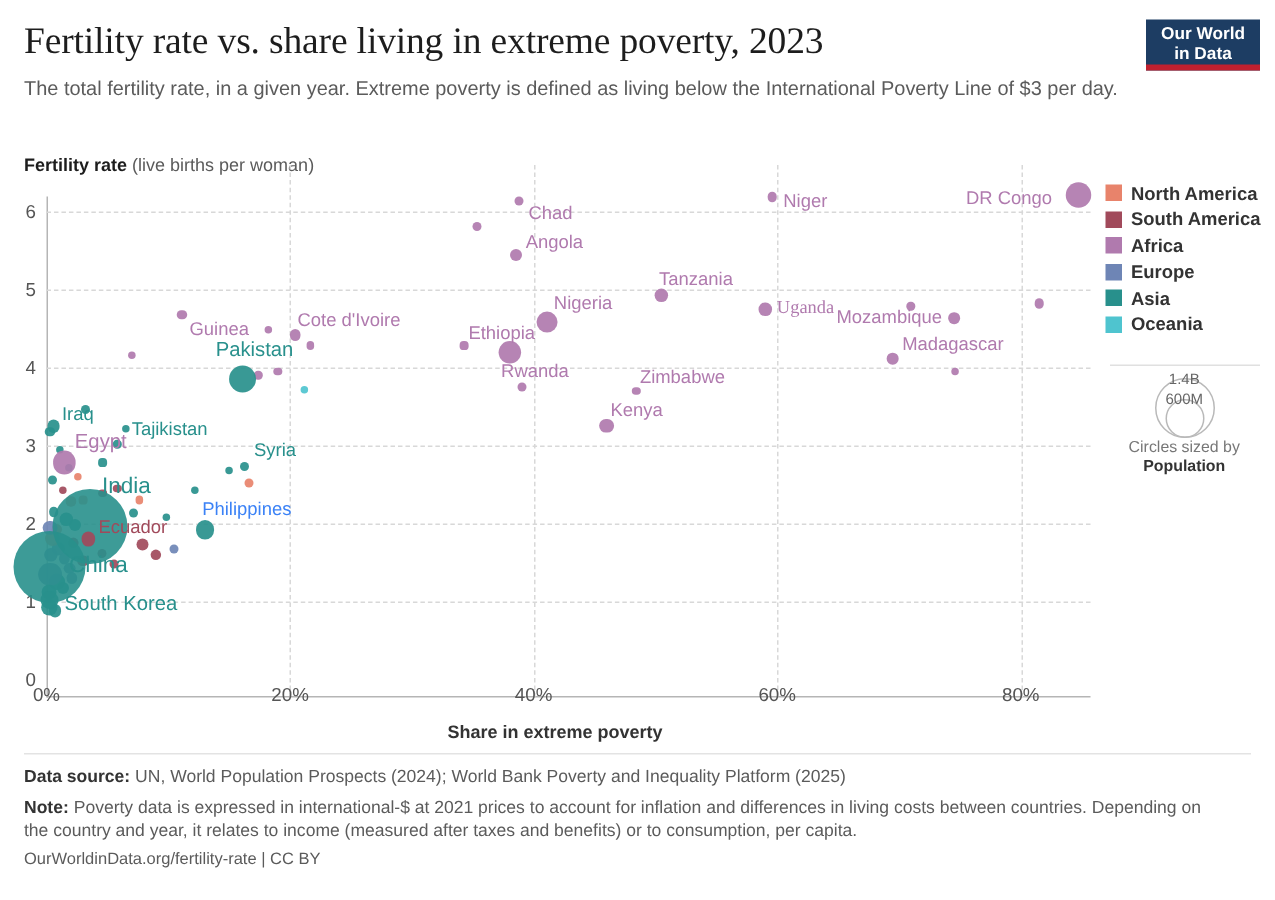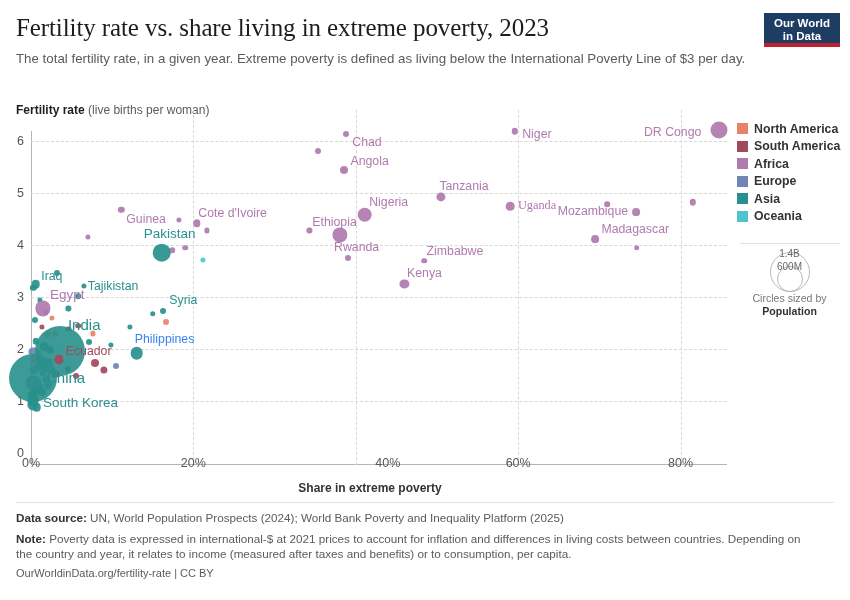--- a/index.html
+++ b/index.html
@@ -136,21 +136,21 @@
         <div class="ytick" style="top: 291px; left: 0px;">1</div>
         <div class="ytick" style="top: 239px; left: 0px;">2</div>
         <div class="ytick" style="top: 187px; left: 0px;">3</div>
         <div class="ytick" style="top: 135px; left: 0px;">4</div>
         <div class="ytick" style="top: 83px; left: 0px;">5</div>
         <div class="ytick" style="top: 31px; left: 0px;">6</div>
       </div>
     <div id="xtick-layer">
         <div class="xtick" style="left: 31px;">0%</div>
         <div class="xtick" style="left: 193.381px;">20%</div>
-        <div class="xtick" style="left: 355.762px; margin-left: 32px;">40%</div>
+        <div class="xtick" style="left: 355.762px;">40%</div>
         <div class="xtick" style="left: 518.143px;">60%</div>
         <div class="xtick" style="left: 680.524px;">80%</div>
       </div>
     <div id="dot-layer">
         <div class="dot" style="left: 317.602px; top: 41.4px; width: 6px; height: 6px; background: rgb(176, 122, 174); opacity: 0.92;"></div>
         <div class="dot" style="left: 607.452px; top: 94.44px; width: 5.6px; height: 5.6px; background: rgb(176, 122, 174); opacity: 0.92;"></div>
         <div class="dot" style="left: 692.702px; top: 92.36px; width: 6.4px; height: 6.4px; background: rgb(176, 122, 174); opacity: 0.92;"></div>
         <div class="dot" style="left: 636.681px; top: 137.6px; width: 5.6px; height: 5.6px; background: rgb(176, 122, 174); opacity: 0.92;"></div>
         <div class="dot" style="left: 309.483px; top: 120.44px; width: 5.2px; height: 5.2px; background: rgb(176, 122, 174); opacity: 0.92;"></div>
         <div class="dot" style="left: 87.8333px; top: 127.2px; width: 5.2px; height: 5.2px; background: rgb(176, 122, 174); opacity: 0.92;"></div>

